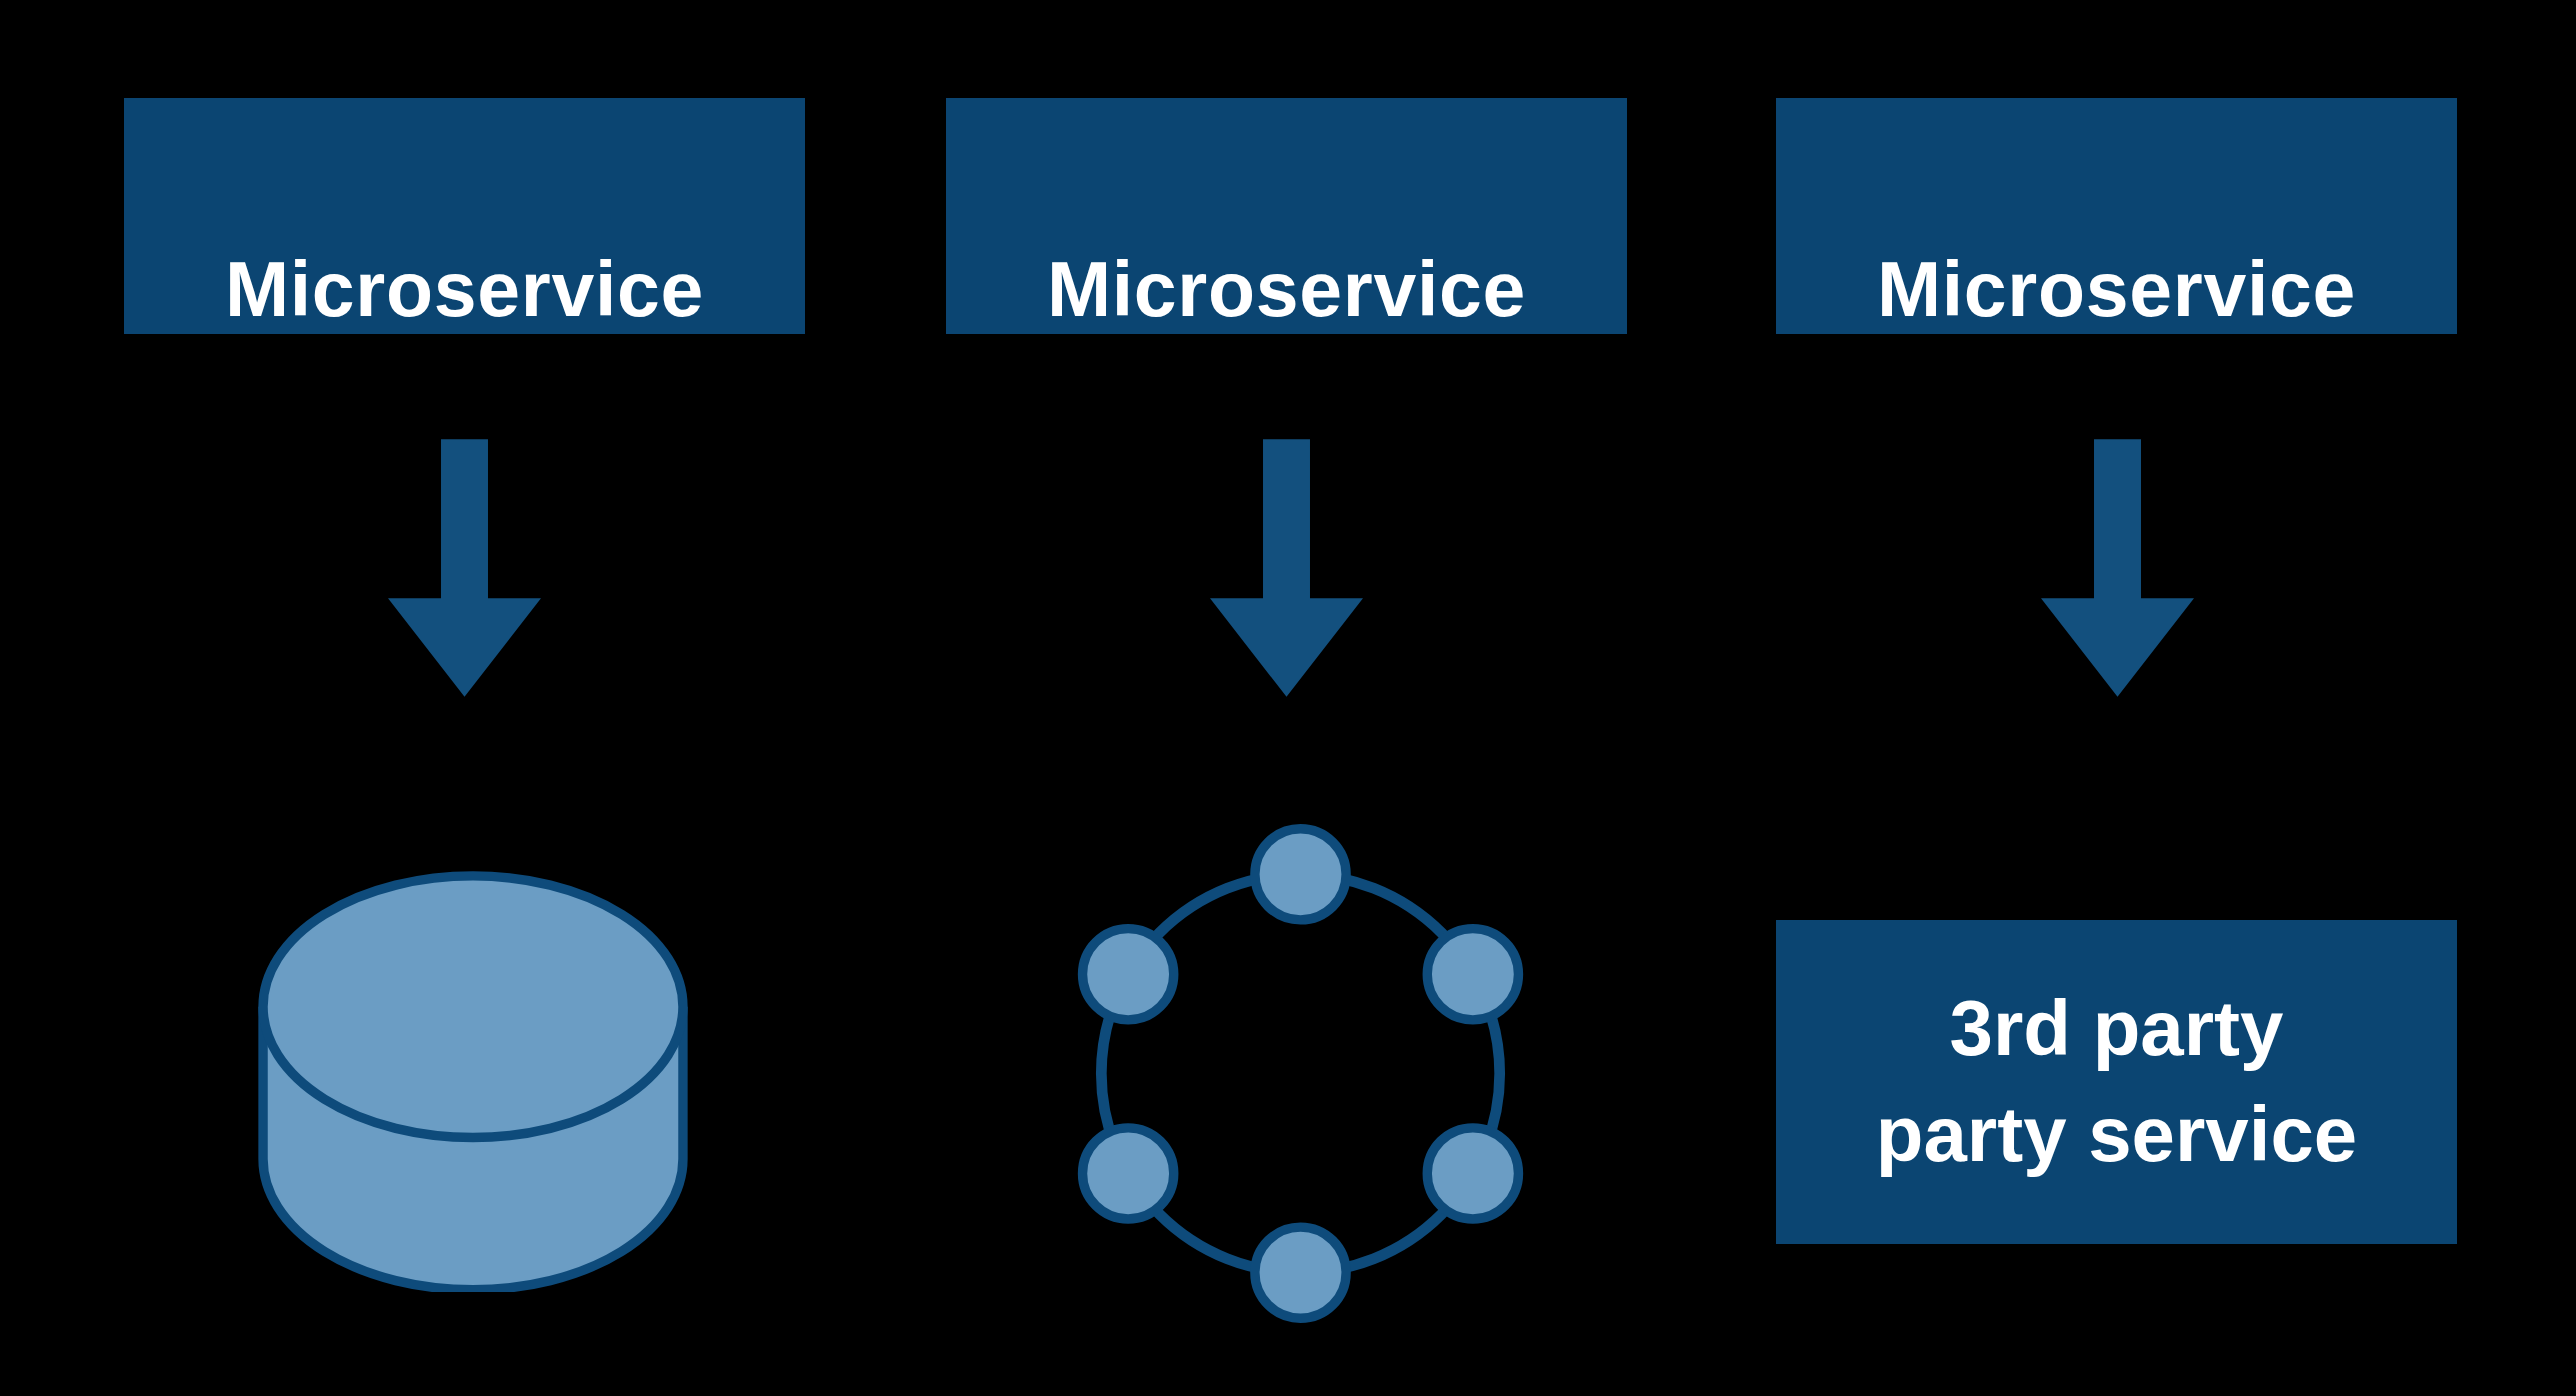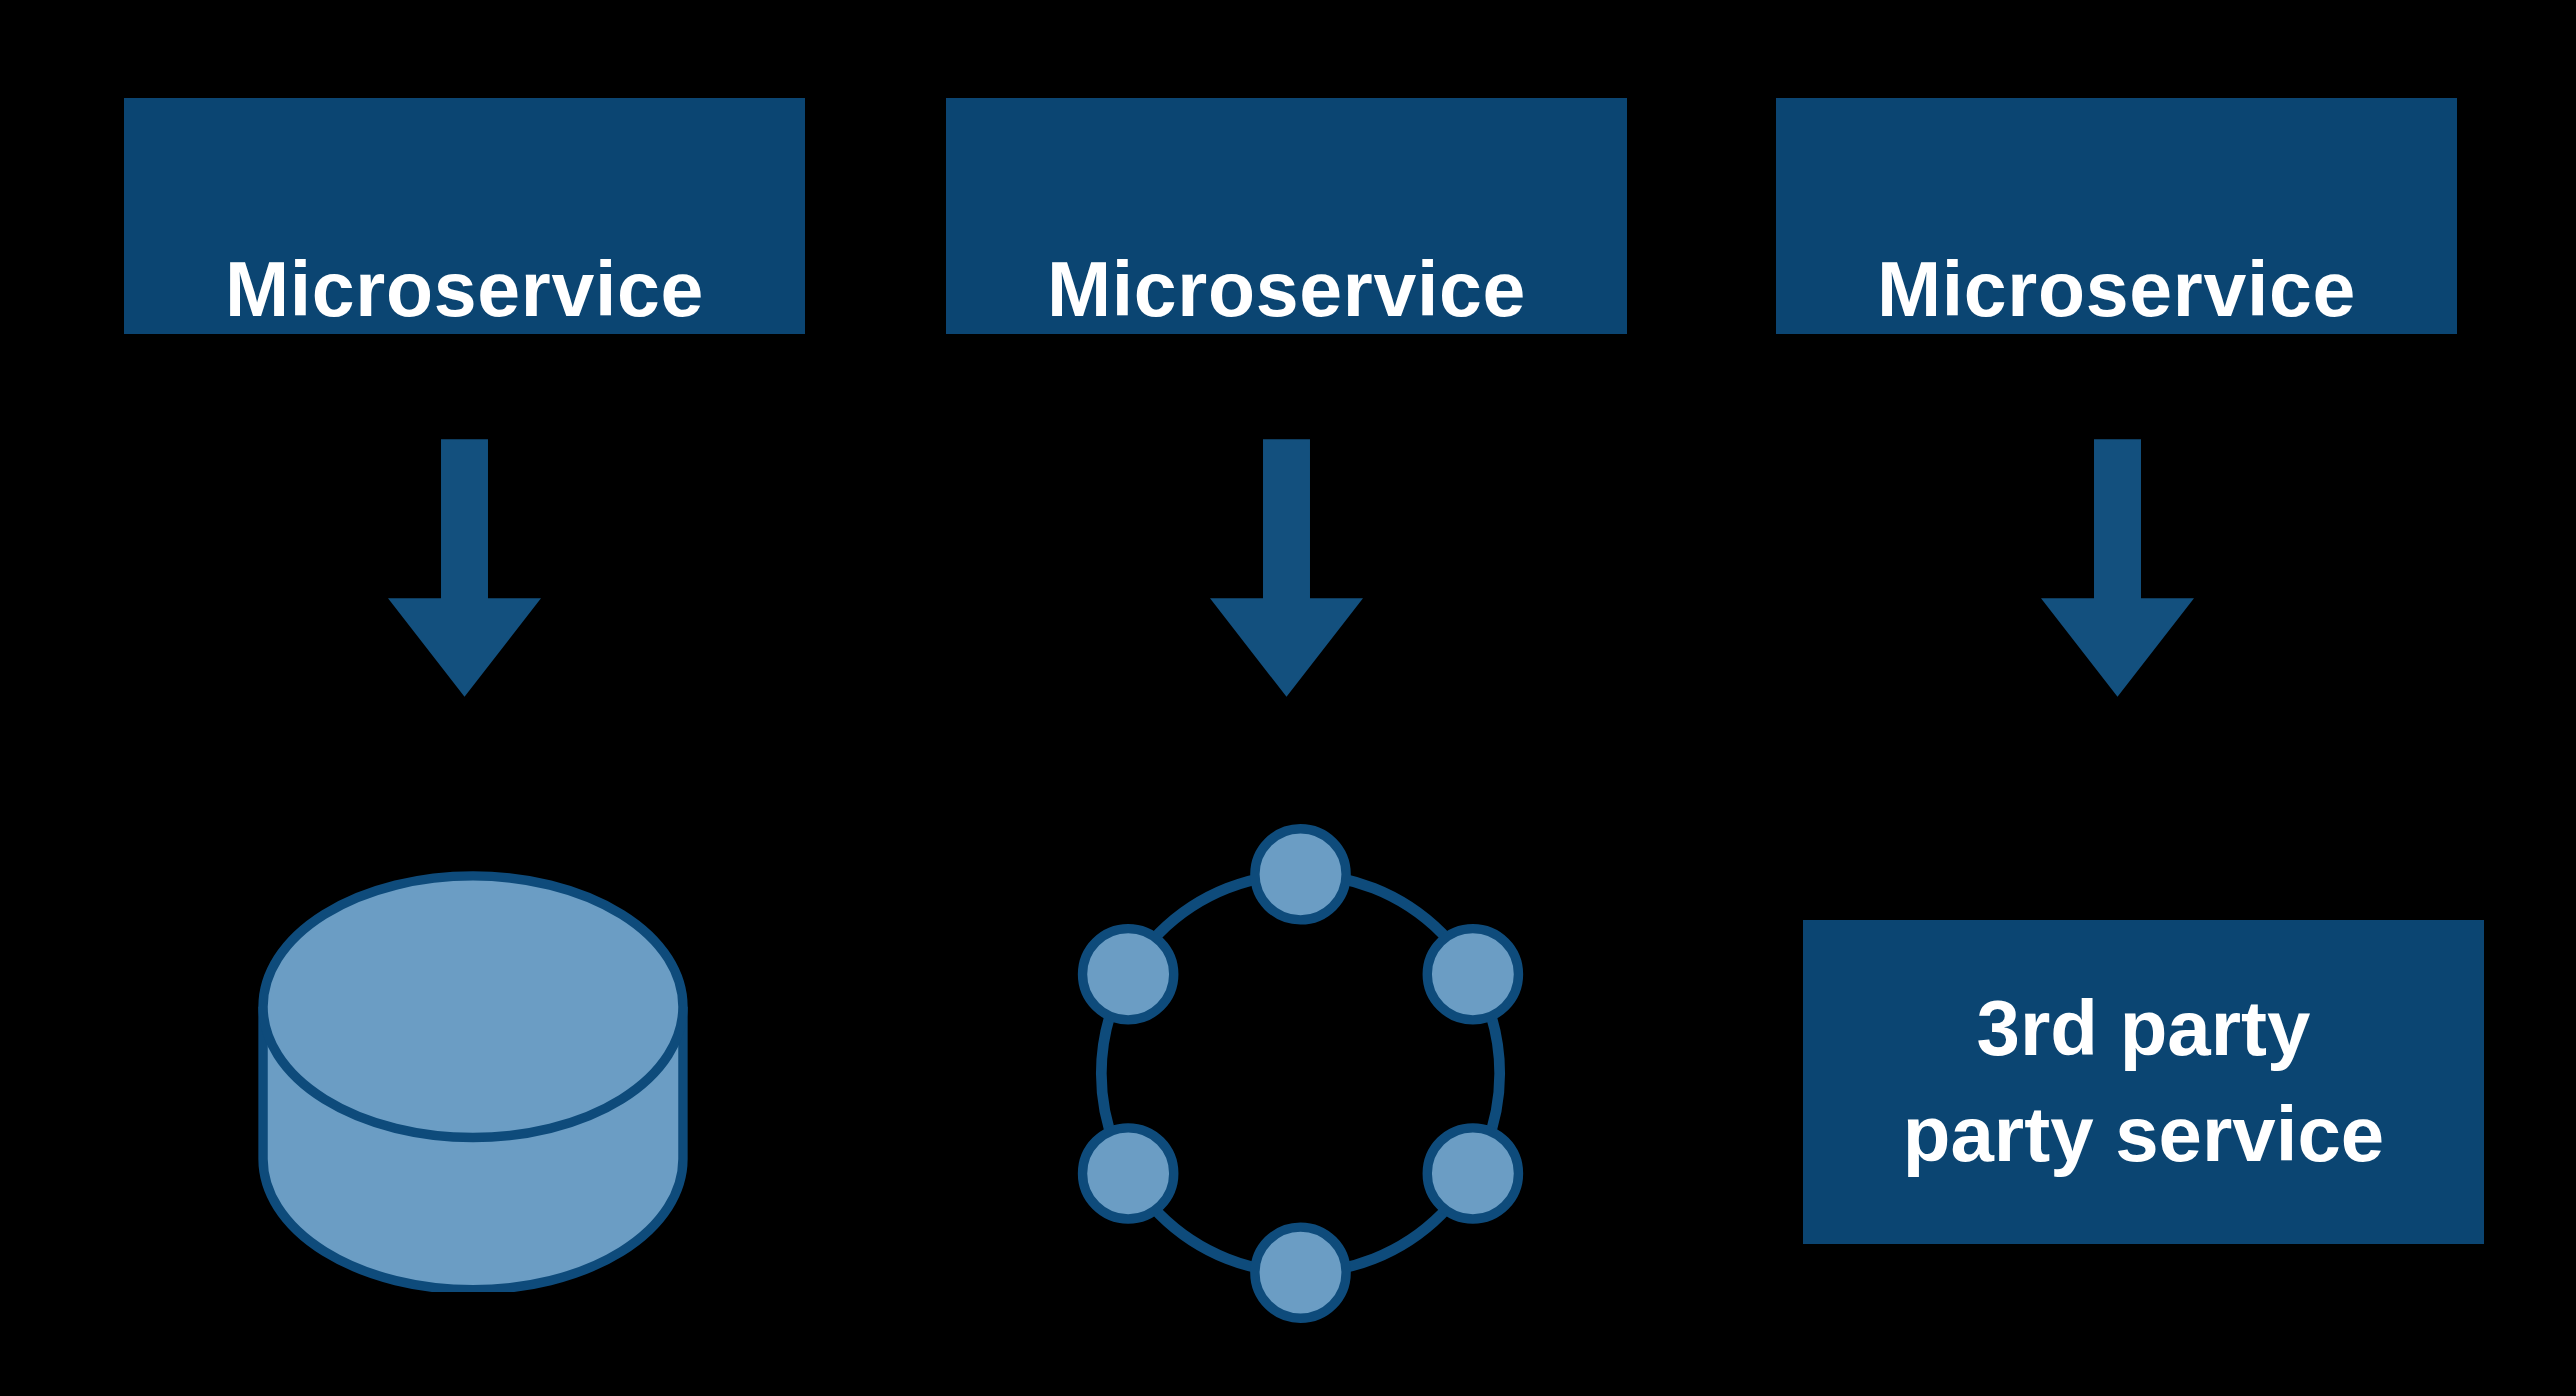--- a/index.html
+++ b/index.html
@@ -47,21 +47,20 @@
   }
   .ring-icon{
     position:absolute;left:1049px;top:822px;width:503px;height:503px;
   }
   .third-party-box{
     position:absolute;
     left:1776px;top:920px;width:681px;height:324px;
     background:var(--box_fill);
     display:flex;flex-direction:column;align-items:center;justify-content:center;
     gap:6.7px;
-    margin-left:27px;
   }
   .third-party-box .line{
     color:var(--text);
     font-size:78px;
     font-weight:bold;
     line-height:1.28;
     white-space:nowrap;
   }
   .arrow-poly{fill:var(--arrow_fill);}
   .icon-shape{fill:var(--icon_fill);stroke:var(--icon_stroke);}

